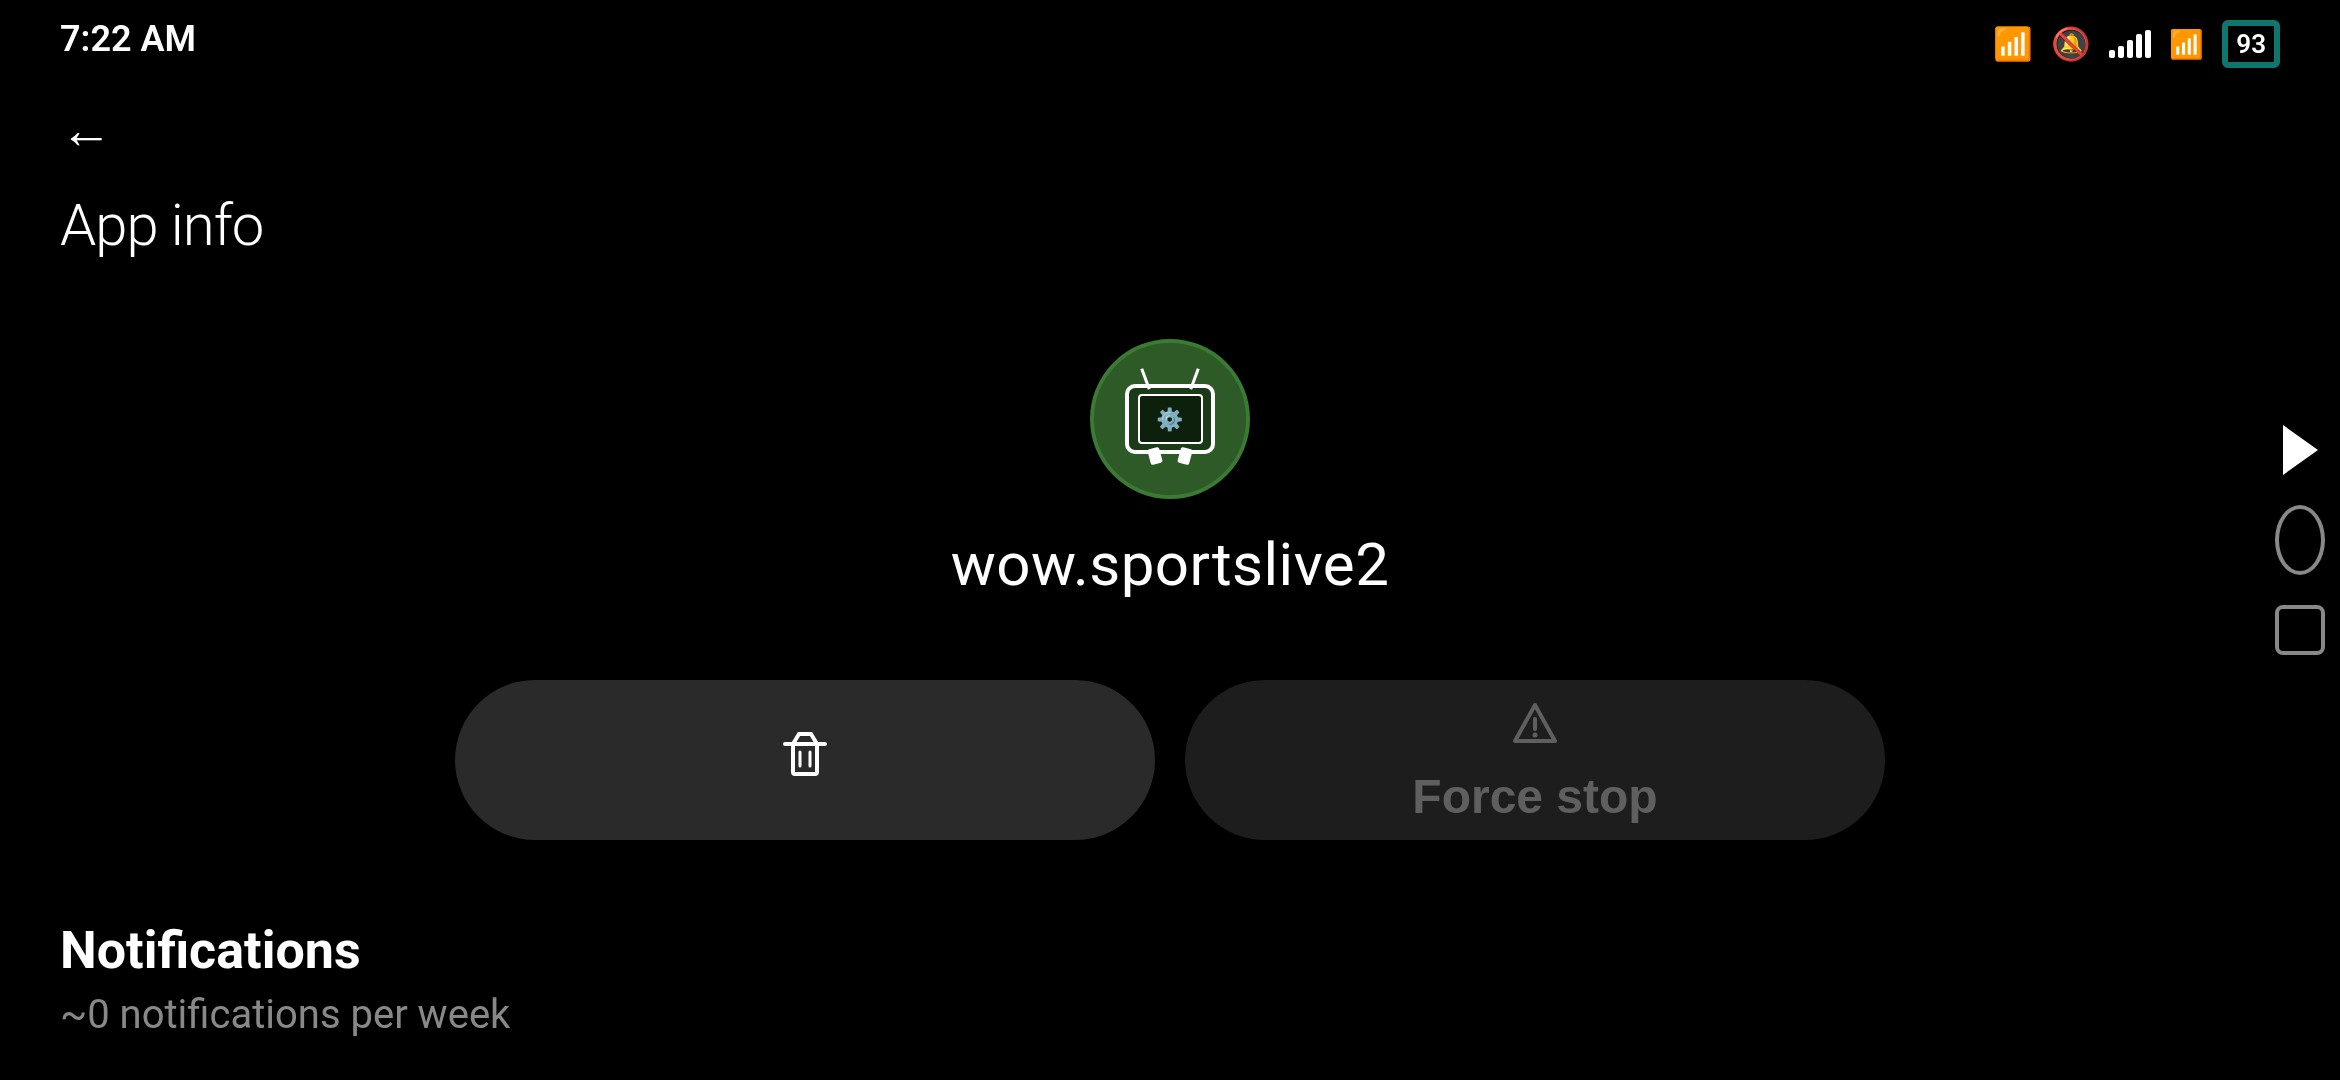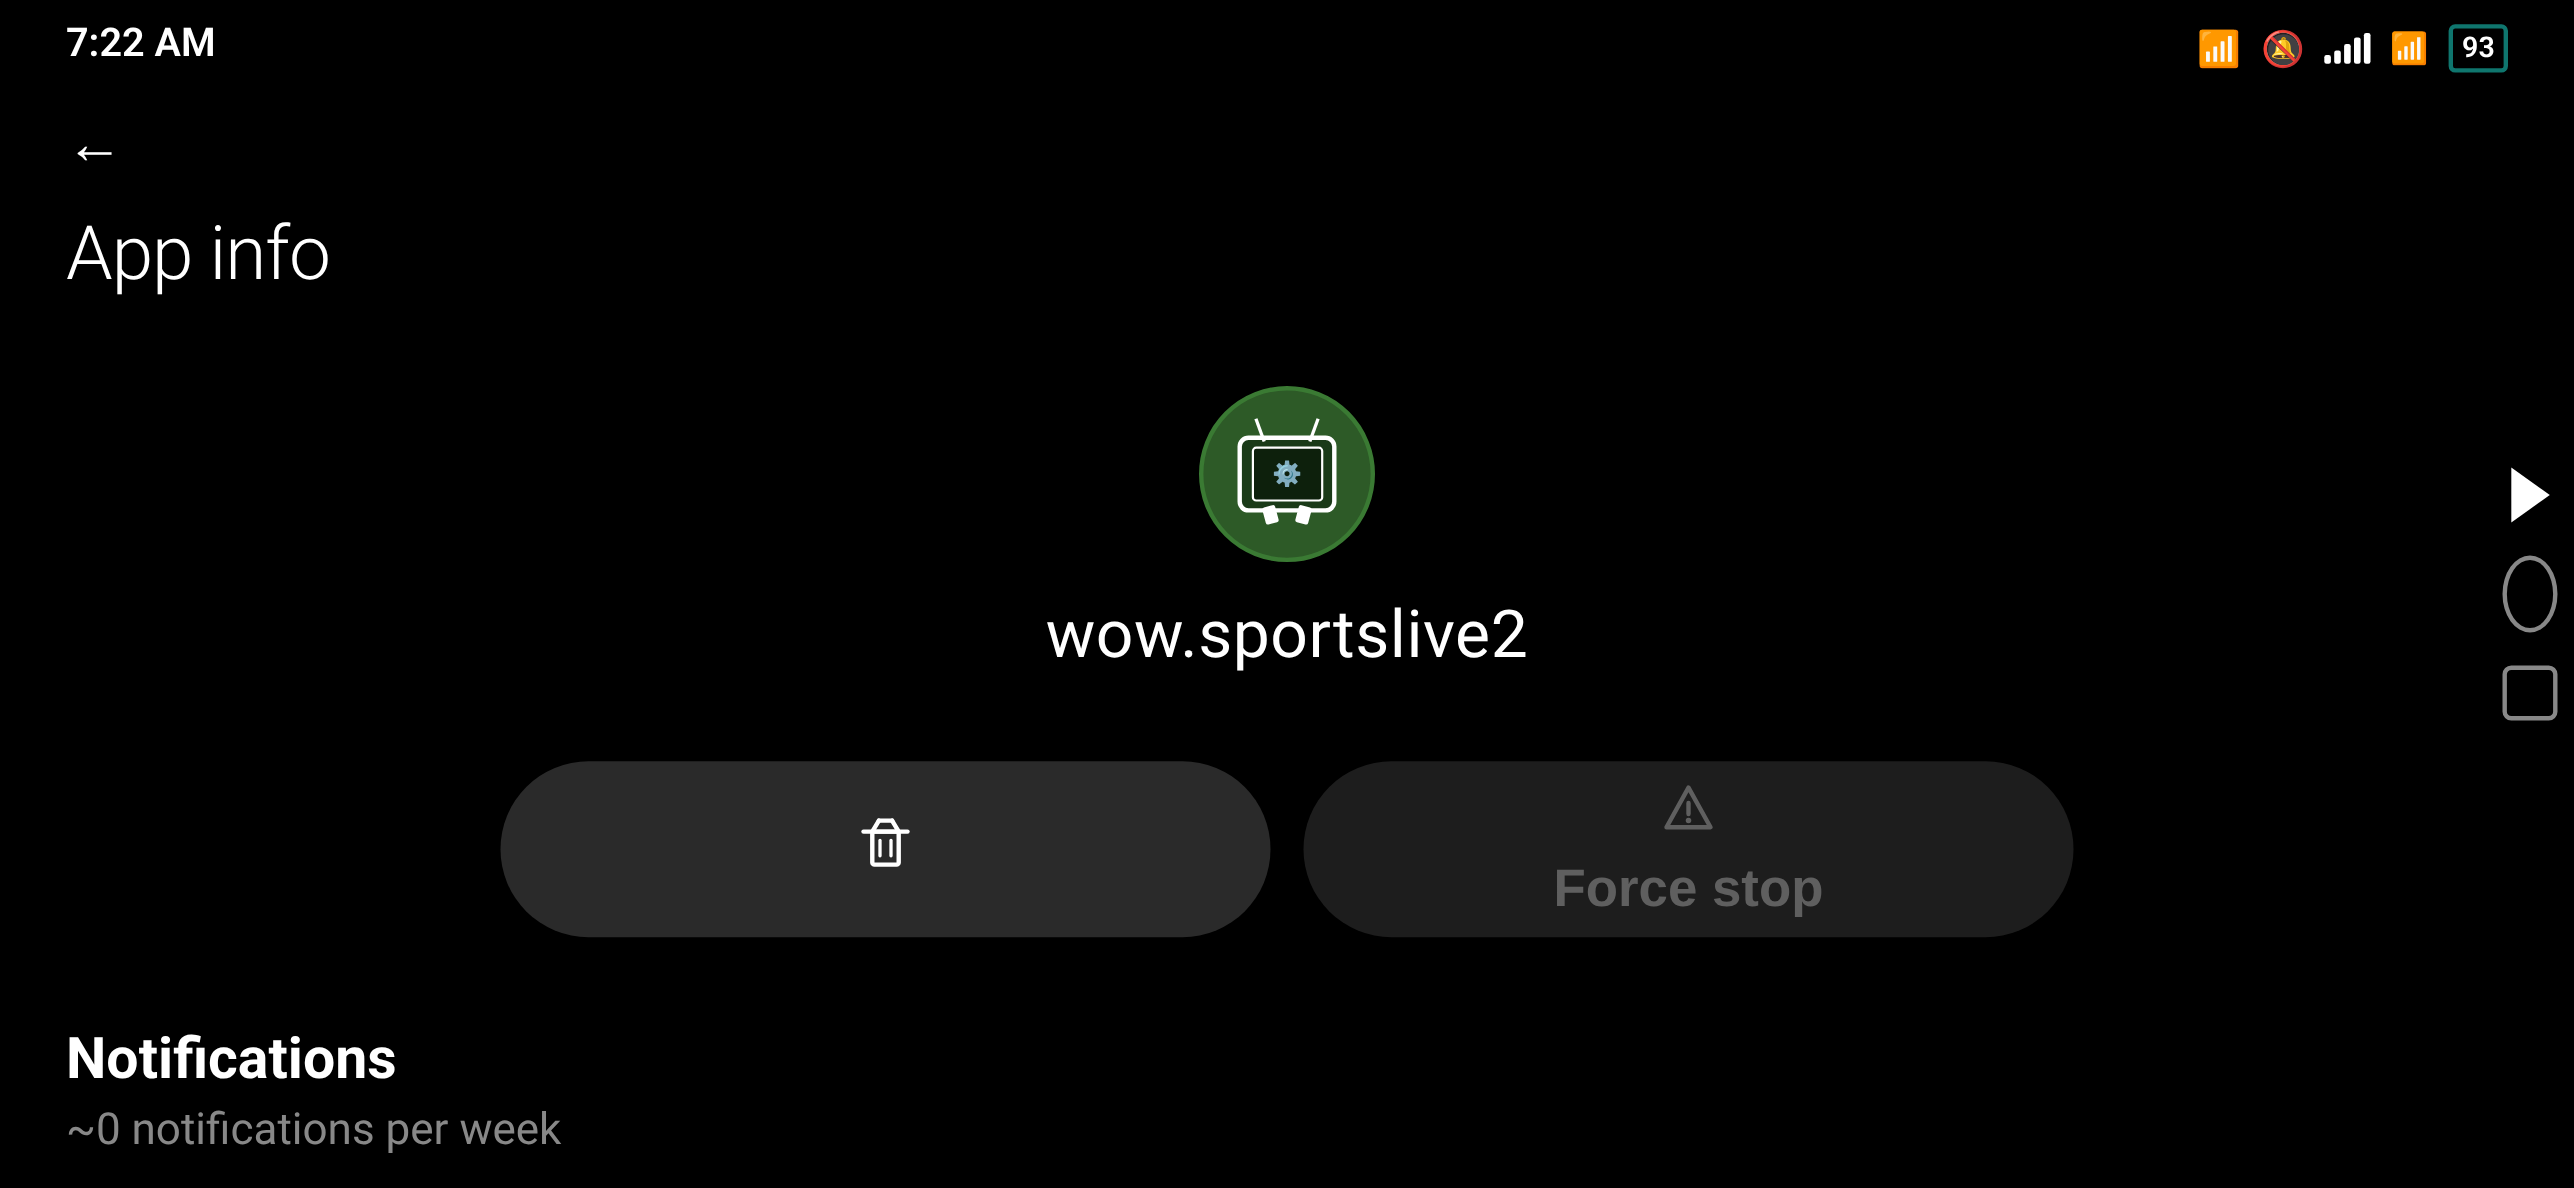--- a/index.html
+++ b/index.html
@@ -37,21 +37,21 @@
       align-items: center;
       gap: 18px;
     }
 
     .status-icon {
       color: #ffffff;
       font-size: 32px;
     }
 
     .battery-indicator {
-      border: 4px solid #0f766e;
+      border: 6px solid #0f766e;
       border-radius: 6px;
       padding: 3px 8px;
       font-size: 26px;
       font-weight: 600;
       position: relative;
       display: flex;
       align-items: center;
     }
 
     
@@ -61,21 +61,21 @@
     }
 
     .back-arrow {
       font-size: 52px;
       color: #ffffff;
       font-weight: 300;
     }
 
     
     .page-title {
-      font-size: 68px;
+      font-size: 58px;
       font-weight: 300;
       color: #ffffff;
       padding: 10px 60px 60px 60px;
       letter-spacing: -1px;
     }
 
     
     .app-info-section {
       display: flex;
       flex-direction: column;

